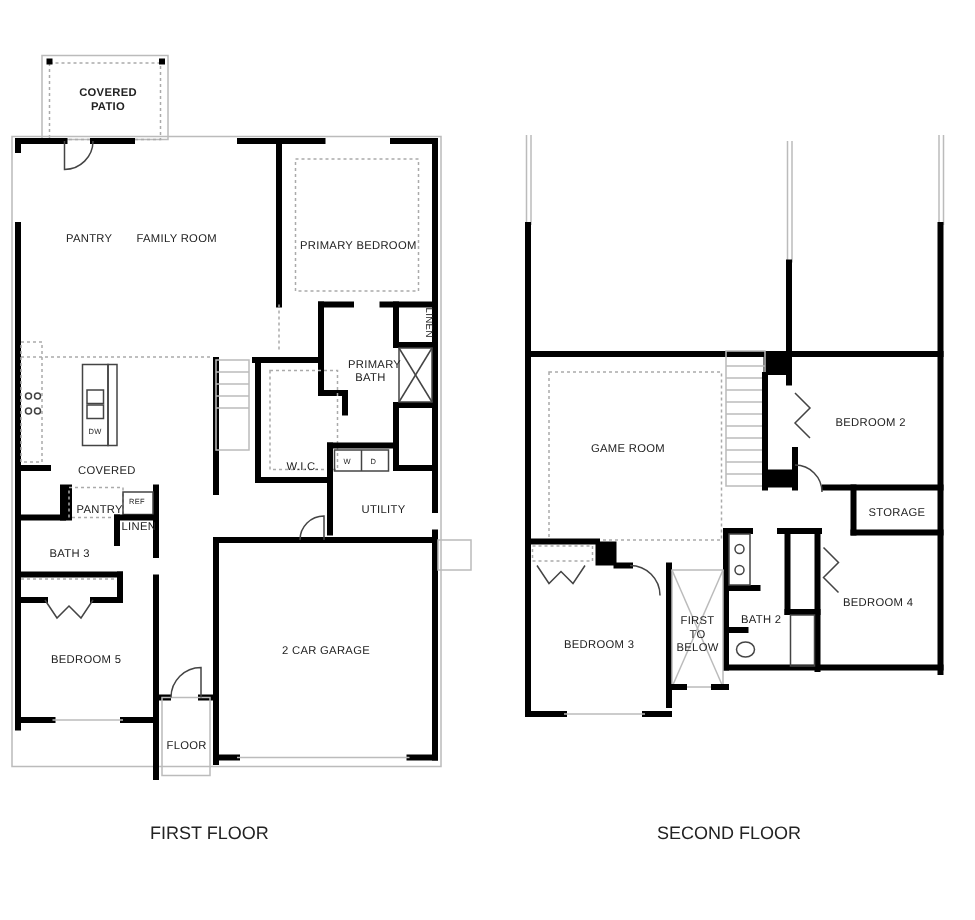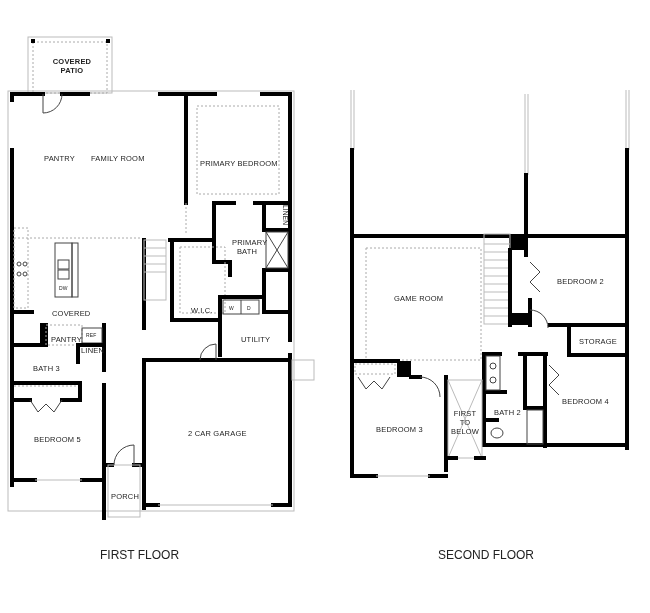--- a/index.html
+++ b/index.html
@@ -216,21 +216,21 @@
 <div class="lbl" style="left:52px;top:309px;">COVERED</div>
 <div class="lbl" style="left:86px;top:331px;font-size:5px;">REF</div>
 <div class="lbl" style="left:229px;top:304px;font-size:5px;">W</div>
 <div class="lbl" style="left:247px;top:304px;font-size:5px;">D</div>
 <div class="lbl" style="left:241px;top:335px;">UTILITY</div>
 <div class="lbl" style="left:13px;top:335px;margin-left:38px;">PANTRY</div>
 <div class="lbl" style="left:81px;top:346px;">LINEN</div>
 <div class="lbl" style="left:33px;top:364px;">BATH 3</div>
 <div class="lbl" style="left:34px;top:435px;text-align:center;">BEDROOM 5</div>
 <div class="lbl" style="left:188px;top:429px;">2 CAR GARAGE</div>
-<div class="lbl" style="left:111px;top:492px;">PORCH</div>
+<div class="lbl" style="left:111px;top:492px;">FLOOR</div>
 
 <div class="lbl" style="left:394px;top:294px;">GAME ROOM</div>
 <div class="lbl" style="left:557px;top:277px;text-align:right;">BEDROOM 2</div>
 <div class="lbl" style="left:579px;top:337px;">STORAGE</div>
 <div class="lbl" style="left:376px;top:425px;">BEDROOM 3</div>
 <div class="lbl" style="left:451px;top:409px;width:28px;">
   <div>FIRST</div>
   <div>TO</div>
   <div>BELOW</div>
 </div>

